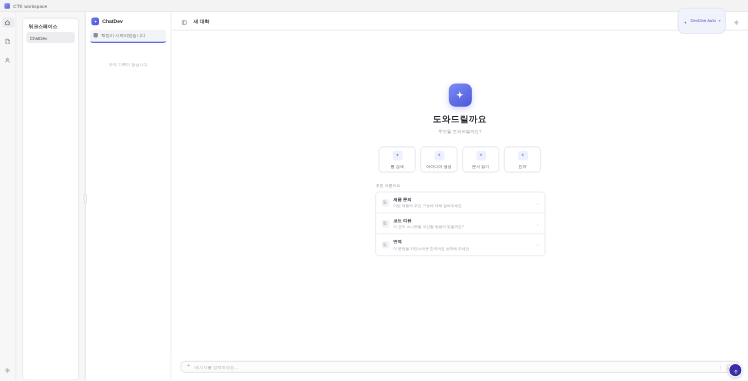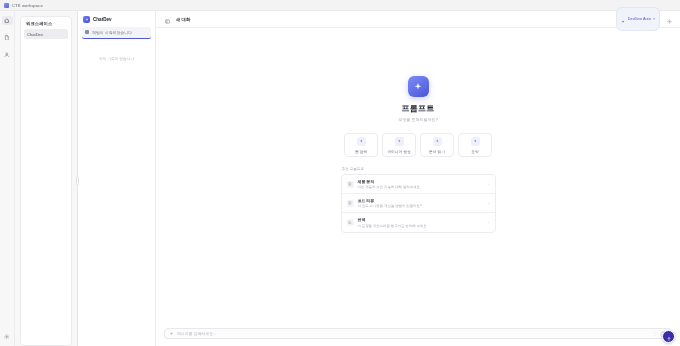--- a/index.html
+++ b/index.html
@@ -347,21 +347,21 @@
         </div>
       </div>
 
       <div class="canvas">
 
         <div class="hero-icon">
           <svg viewBox="0 0 24 24" fill="#ffffff">
               <path d="M12 2l1.9 6.1L20 10l-6.1 1.9L12 18l-1.9-6.1L4 10l6.1-1.9z"></path>
             </svg>
         </div>
-        <div class="hero-title">프롬프트</div>
+        <div class="hero-title">도와드릴까요</div>
         <div class="hero-sub">무엇을 도와드릴까요?</div>
 
         <div class="qgrid">
           <div class="qcard">
             <div class="qcard-ico">
               <svg viewBox="0 0 24 24" fill="#6f7cea">
                   <path d="M12 2l1.9 6.1L20 10l-6.1 1.9L12 18l-1.9-6.1L4 10l6.1-1.9z"></path>
                 </svg>
             </div>
             <div class="qcard-label">웹 검색</div>

